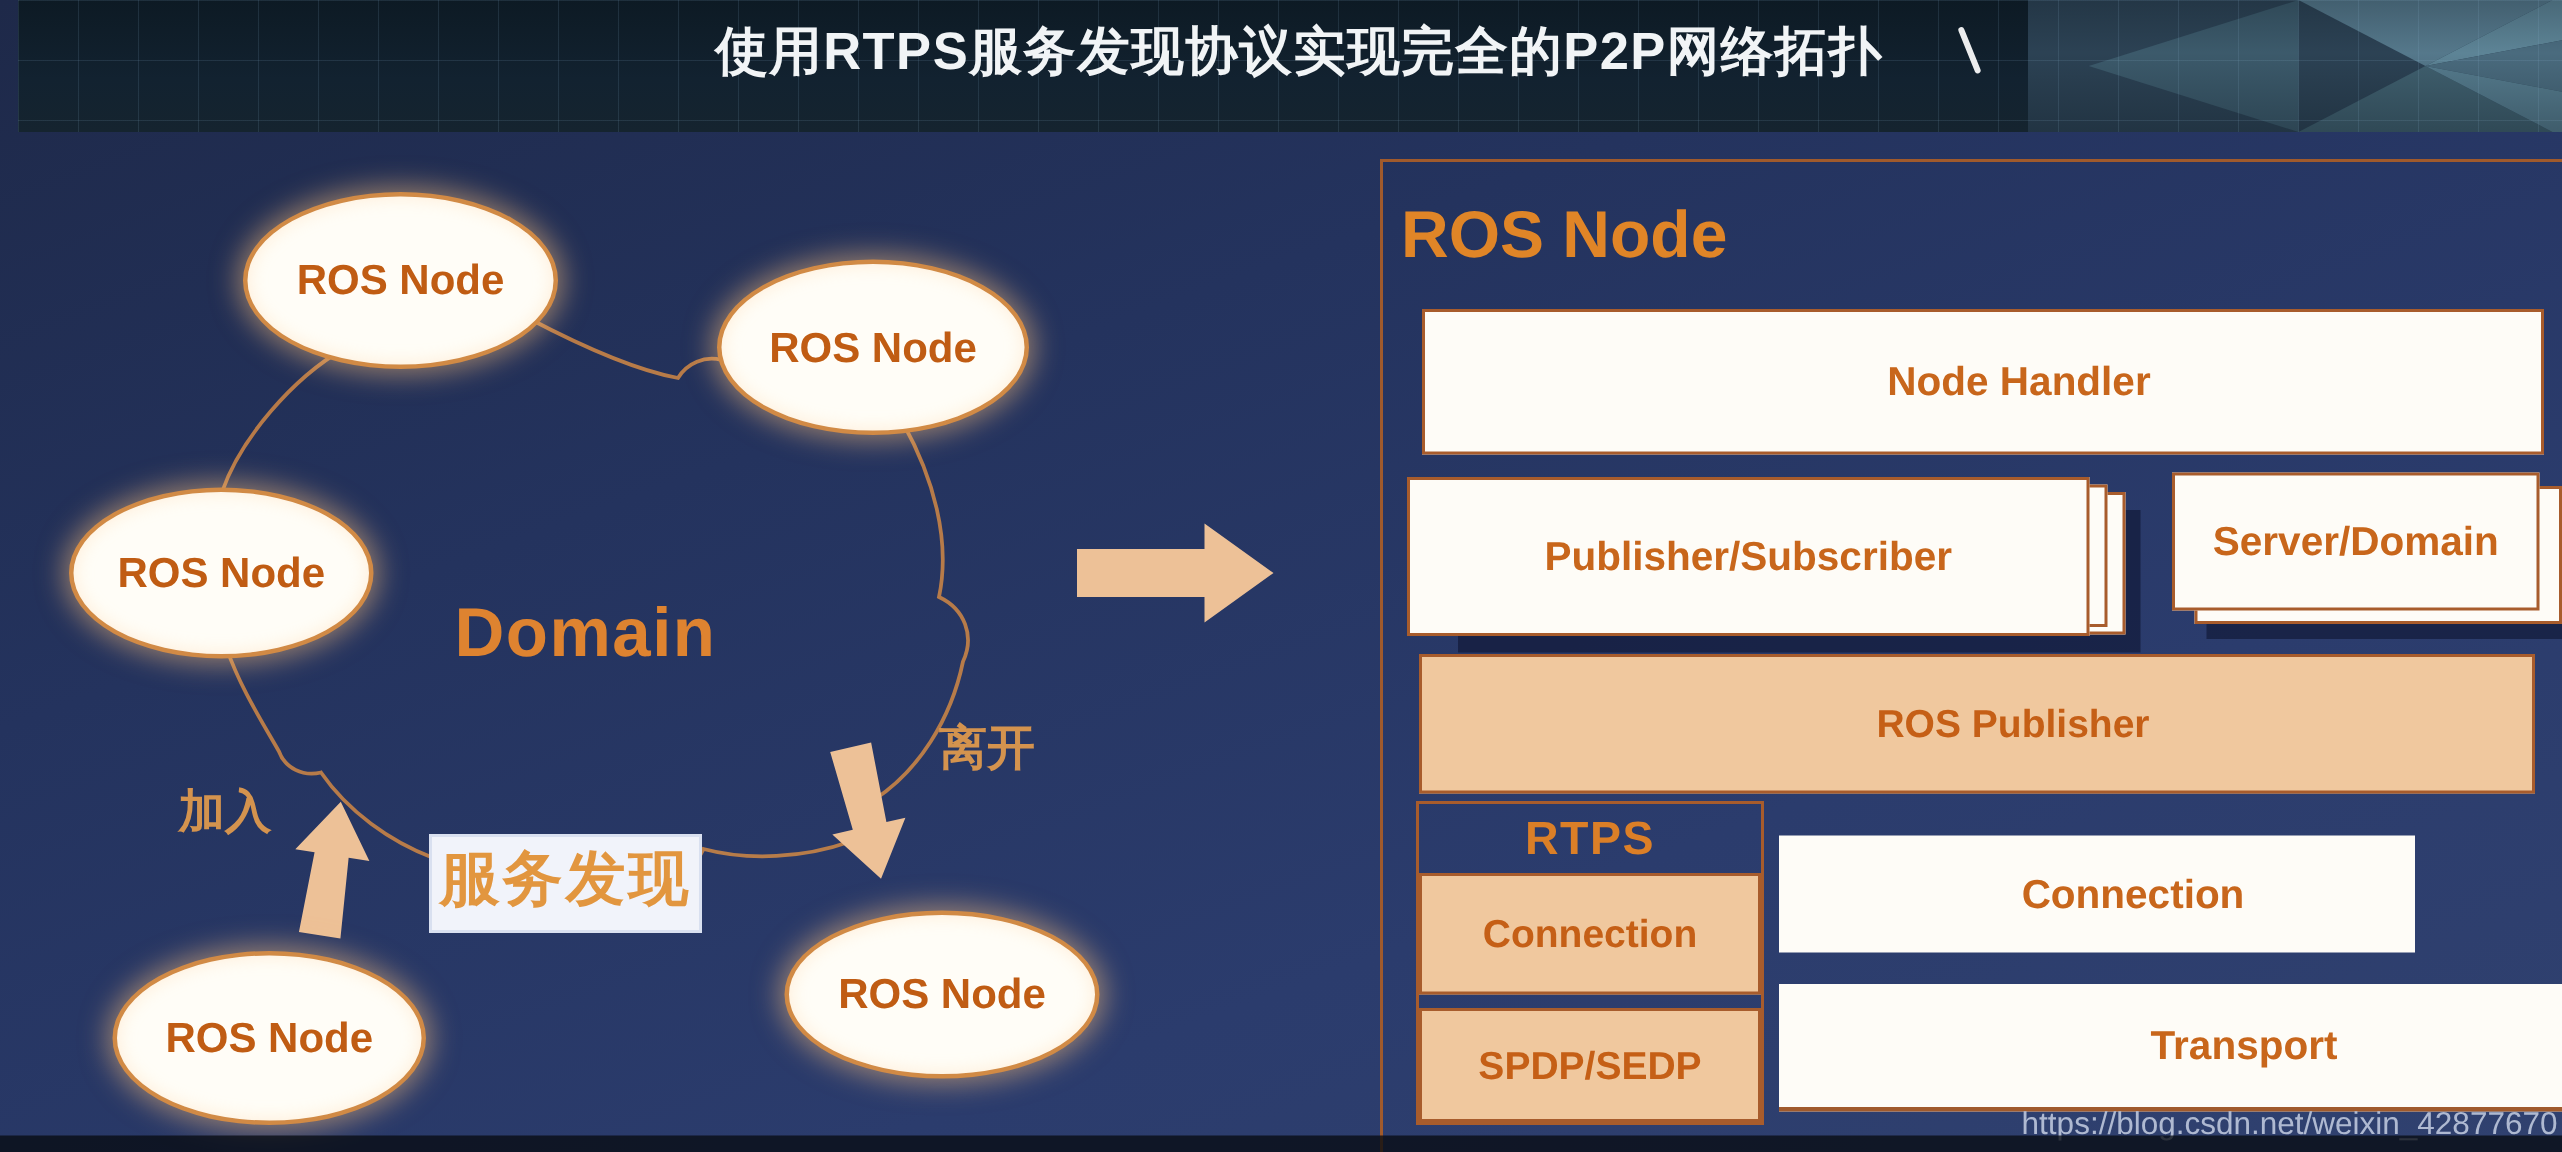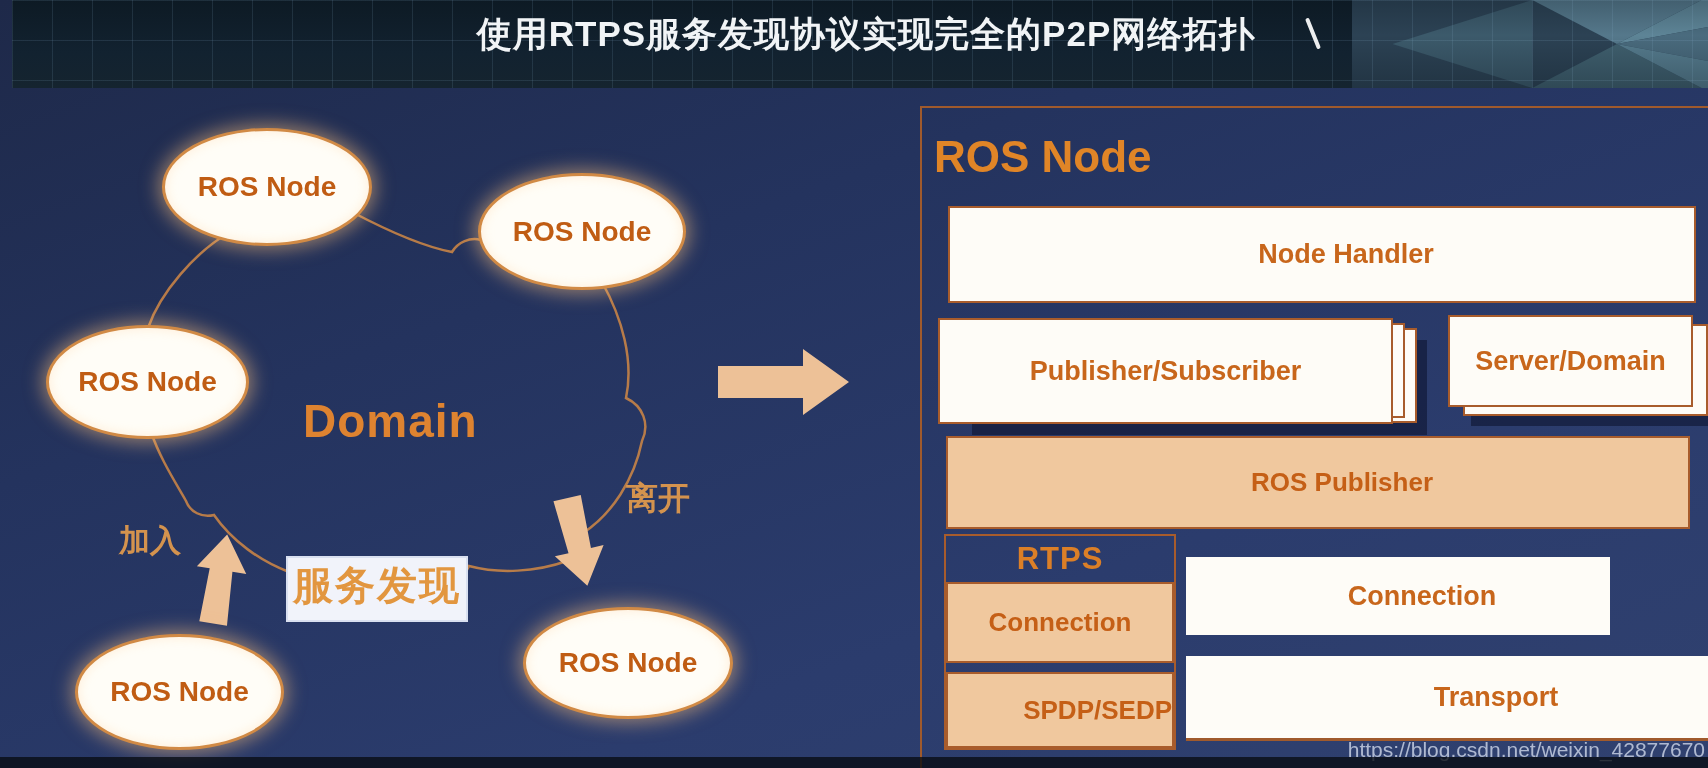--- a/index.html
+++ b/index.html
@@ -144,21 +144,21 @@
   </div>
 
   <div class="rtps-group">
     <div class="rtps-head">
       <span>RTPS</span>
     </div>
     <div class="rtps-sub" style="height:81px;">
       <span>Connection</span>
     </div>
     <div style="height:9px;"></div>
-    <div class="rtps-sub" style="height:76px;justify-content:flex-end;">
+    <div class="rtps-sub" style="height:76px;">
       <span>SPDP/SEDP</span>
     </div>
   </div>
 
   <div class="wbox" style="left:1186px;top:557px;width:424px;height:78px;border:none;">
     <span>Connection</span>
   </div>
   <div class="wbox" style="left:1186px;top:656px;width:572px;height:85px;border:none;border-bottom:3px solid #a05a2c;">
     <span>Transport</span>
   </div>

